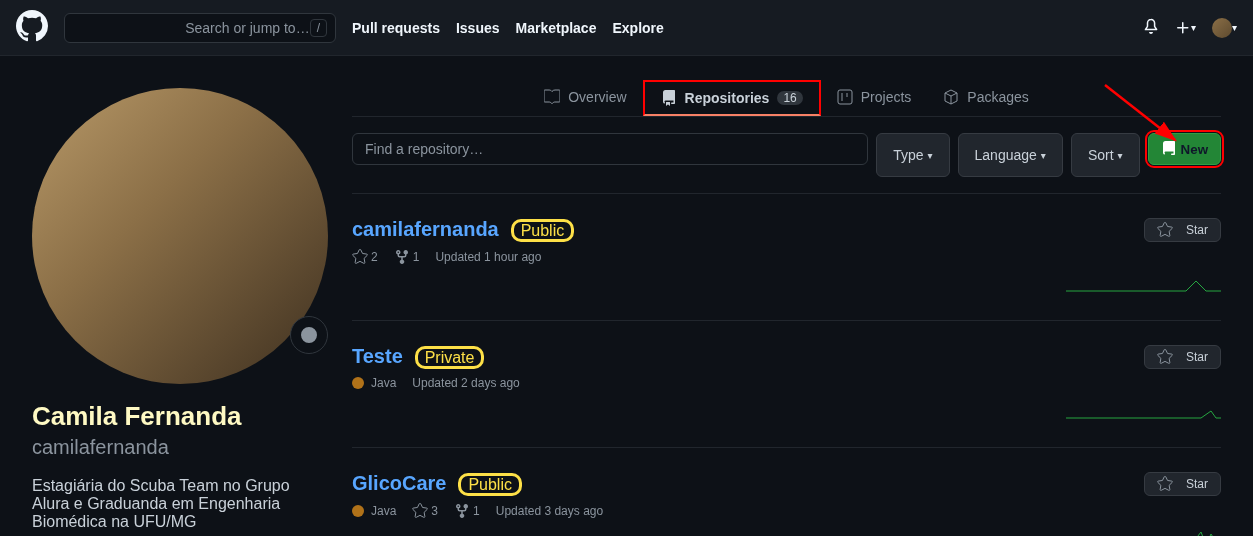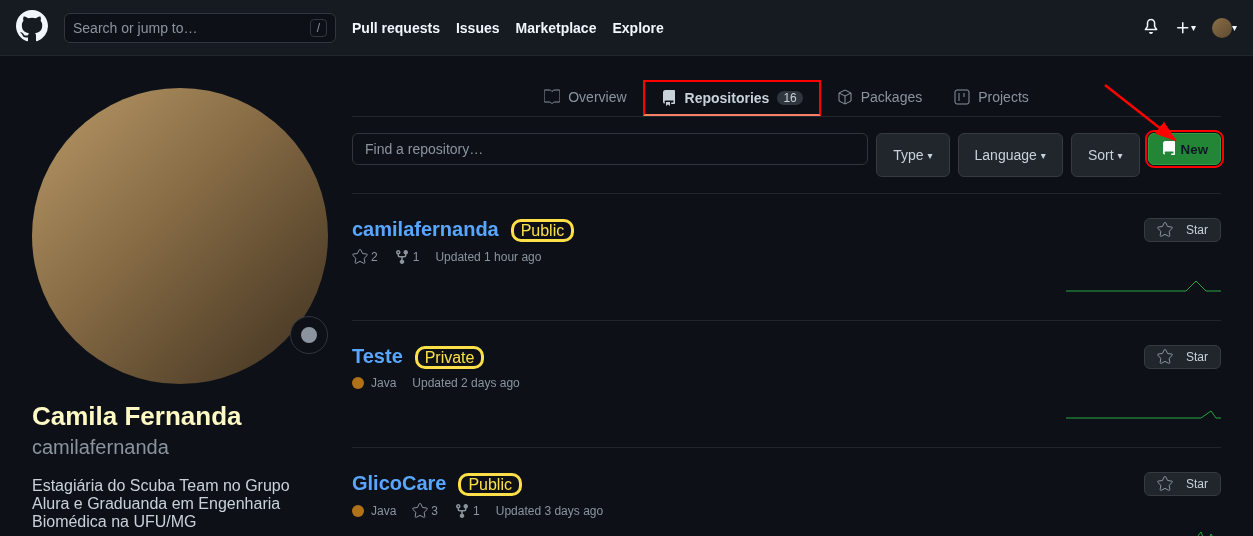--- a/index.html
+++ b/index.html
@@ -1,20 +1,20 @@
 <!DOCTYPE html>
 <html><head>
 <meta charset="utf-8">
 <style>
 * { margin: 0; padding: 0; box-sizing: border-box; }
 body { background: #0d1117; color: #c9d1d9; font-family: -apple-system, BlinkMacSystemFont, "Segoe UI", Helvetica, Arial, sans-serif; font-size: 14px; width: 1253px; }
 .header { background: #161b22; height: 56px; display: flex; align-items: center; padding: 0 16px; border-bottom: 1px solid #21262d; }
 .logo { color: #f0f6fc; margin-right: 16px; }
 .search-wrap { background: #0d1117; border: 1px solid #30363d; border-radius: 6px; height: 30px; display: flex; align-items: center; padding: 0 8px; width: 272px; margin-right: 16px; }
-.search-wrap input { background: none; border: none; color: #c9d1d9; outline: none; flex: 1; font-size: 14px; }
+.search-wrap input { background: none; border: none; color: #c9d1d9; outline: none; flex: 1; font-size: 14px; text-align: right; }
 .search-wrap input::placeholder { color: #8b949e; }
 .slash { border: 1px solid #30363d; border-radius: 4px; padding: 1px 6px; color: #8b949e; font-size: 12px; }
 .nav-links { display: flex; gap: 16px; }
 .nav-links a { color: #f0f6fc; font-weight: 700; text-decoration: none; }
 .header-right { margin-left: auto; display: flex; align-items: center; gap: 16px; color: #f0f6fc; }
 .icon-btn svg { fill: #f0f6fc; }
 .plus-drop { display: flex; align-items: center; }
 .avatar-small { width: 20px; height: 20px; border-radius: 50%; background: linear-gradient(135deg, #8b6f47, #5d4a2f); }
 .main { display: flex; padding: 0 32px; }
 .sidebar { width: 296px; margin-top: 32px; margin-right: 24px; }
@@ -112,32 +112,32 @@
       </div>
       <div class="tab tab-repos" style="border-bottom-color:#f78166;color:#c9d1d9;font-weight:600;">
         <svg width="16" height="16" viewBox="0 0 16 16" fill="#c9d1d9">
             <path d="M2 2.5A2.5 2.5 0 014.5 0h8.75a.75.75 0 01.75.75v12.5a.75.75 0 01-.75.75h-2.5a.75.75 0 110-1.5h1.75v-2h-8a1 1 0 00-.714 1.7.75.75 0 01-1.072 1.05A2.495 2.495 0 012 11.5v-9zm10.5-1V9h-8c-.356 0-.694.074-1 .208V2.5a1 1 0 011-1h8zM5 12.25v3.25a.25.25 0 00.4.2l1.45-1.087a.25.25 0 01.3 0L8.6 15.7a.25.25 0 00.4-.2v-3.25a.25.25 0 00-.25-.25h-3.5a.25.25 0 00-.25.25z"></path>
           </svg>
         <span>Repositories</span>
         <span class="counter">16</span>
       </div>
       <div class="tab">
         <svg width="16" height="16" viewBox="0 0 16 16" fill="none" stroke="#8b949e">
-            <path d="M8 1l6 3v8l-6 3-6-3V4l6-3z"></path>
-            <path d="M8 7v8M2 4l6 3 6-3"></path>
-          </svg>
-        <span>Packages</span>
-      </div>
-      <div class="tab">
-        <svg width="16" height="16" viewBox="0 0 16 16" fill="none" stroke="#8b949e">
             <rect x="1" y="1" width="14" height="14" rx="2"></rect>
             <line x1="5" y1="4" x2="5" y2="12"></line>
             <line x1="10" y1="4" x2="10" y2="8"></line>
           </svg>
         <span>Projects</span>
+      </div>
+      <div class="tab">
+        <svg width="16" height="16" viewBox="0 0 16 16" fill="none" stroke="#8b949e">
+            <path d="M8 1l6 3v8l-6 3-6-3V4l6-3z"></path>
+            <path d="M8 7v8M2 4l6 3 6-3"></path>
+          </svg>
+        <span>Packages</span>
       </div>
     </nav>
 
     <div class="filters">
       <input class="find-input" placeholder="Find a repository…" style="">
       <button class="filter-btn">
           <span>Type</span>
           <span class="caret">▾</span>
         </button>
       <button class="filter-btn">

